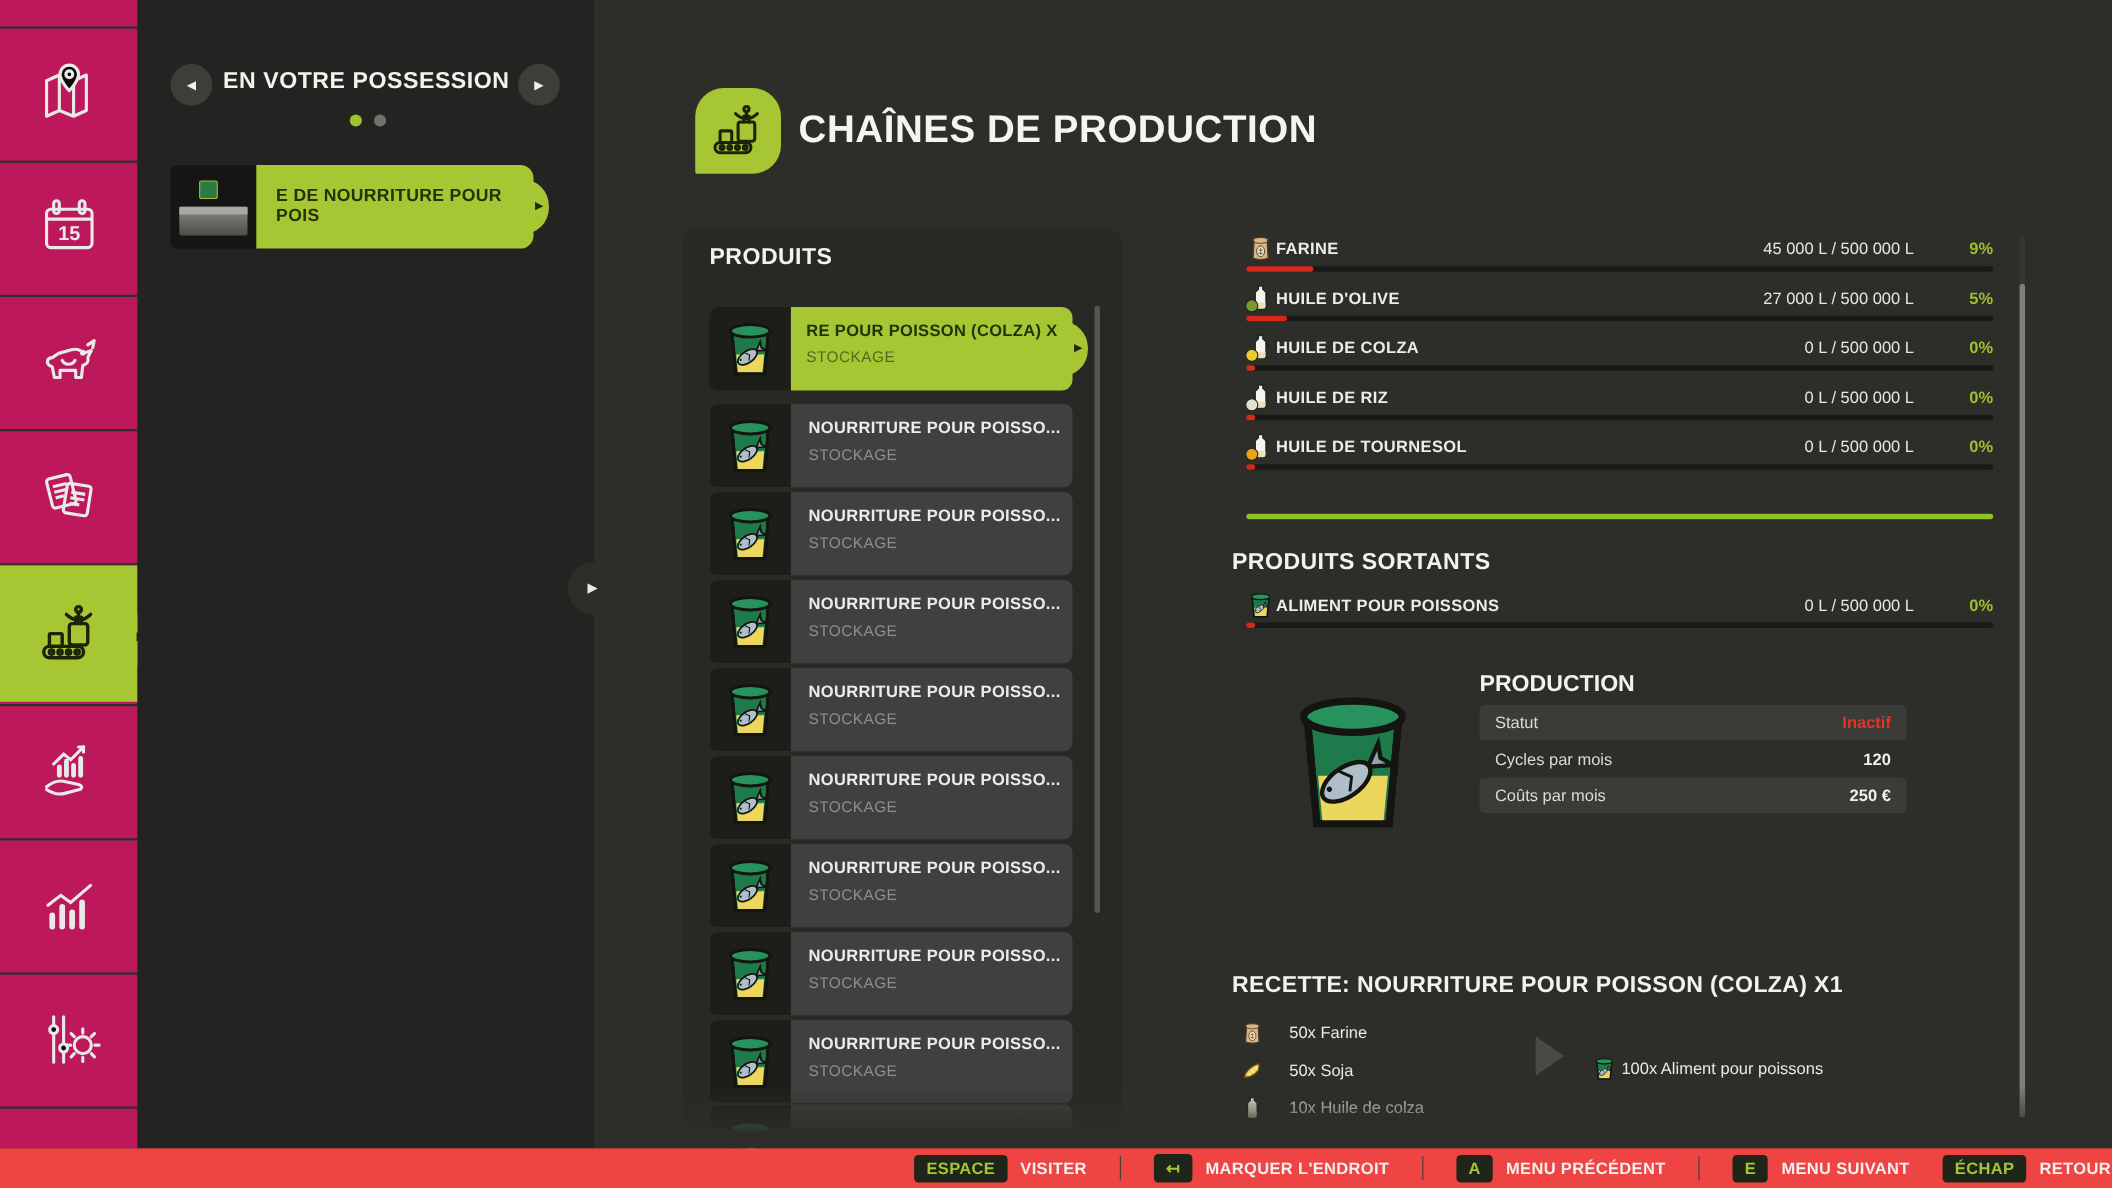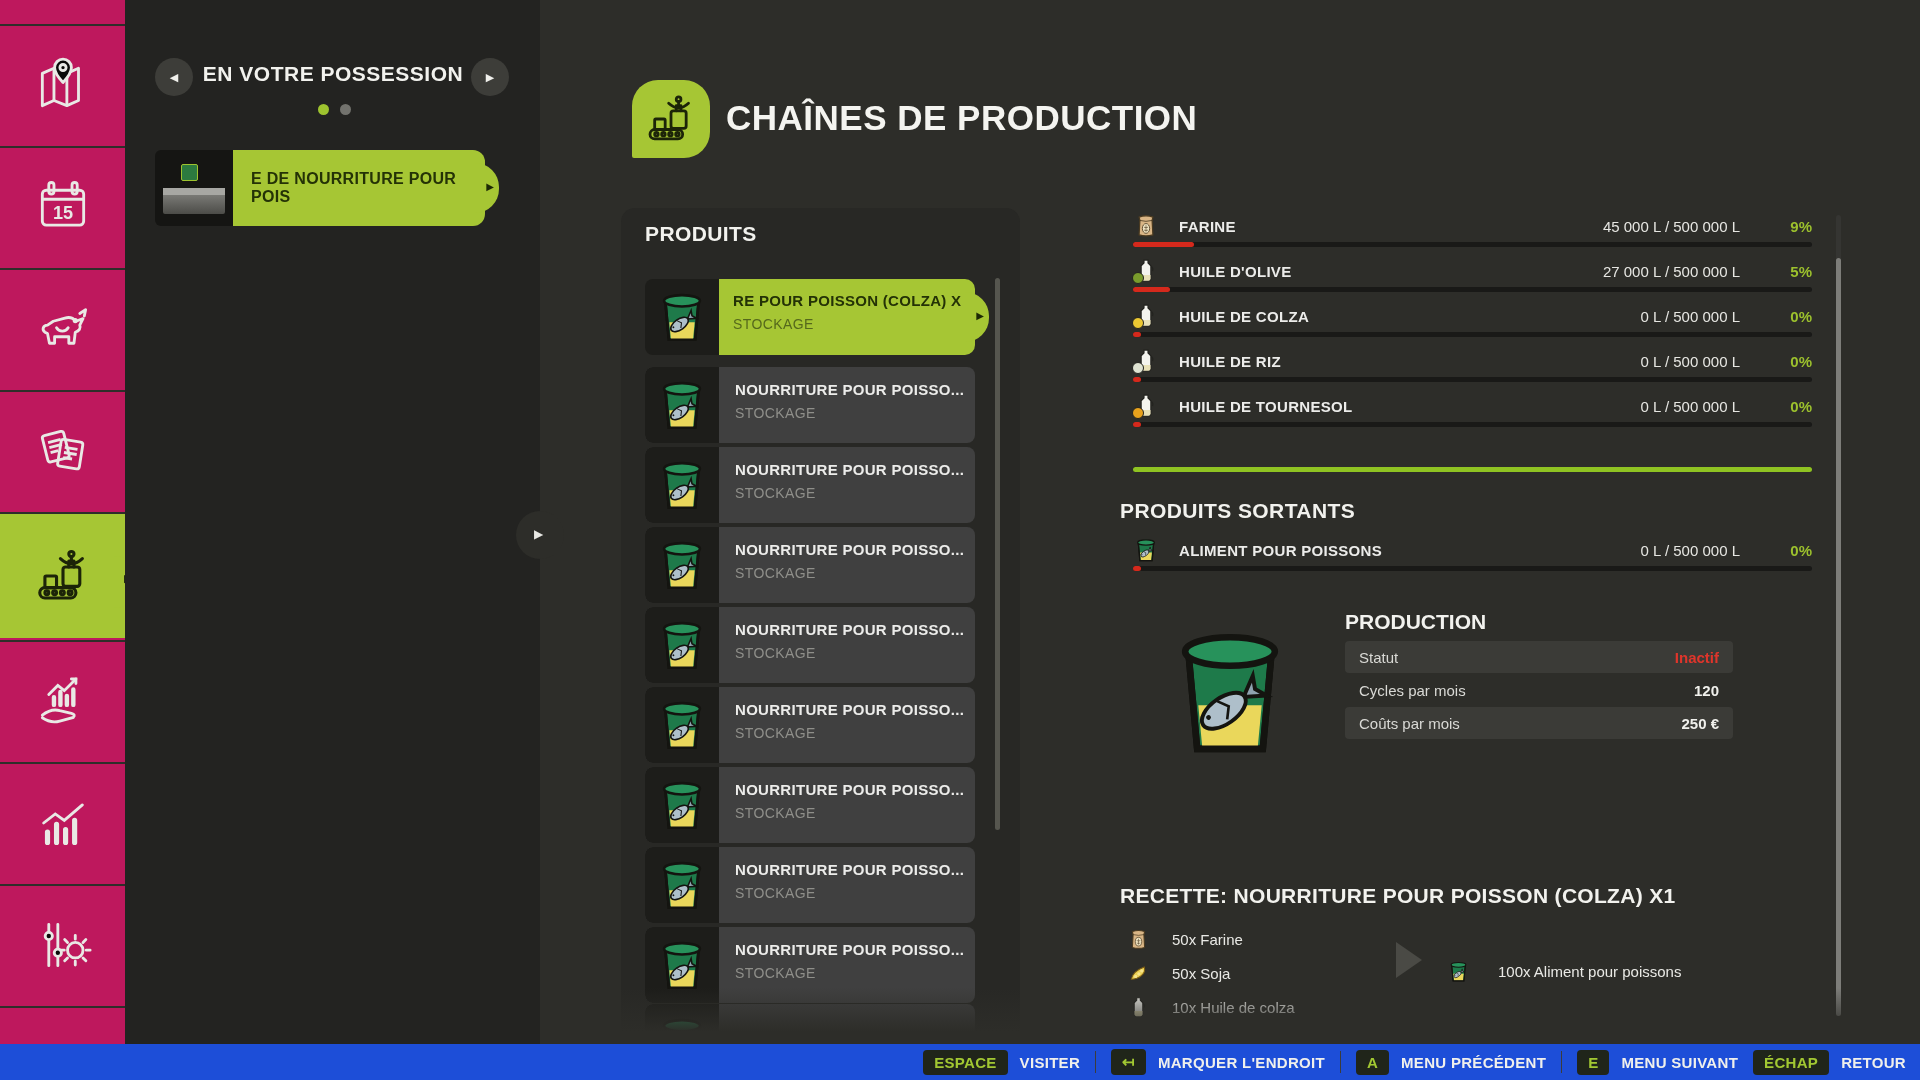--- a/index.html
+++ b/index.html
@@ -58,21 +58,21 @@
   #selGrn .psub{color:#55681c;}
   #prodScroll{left:995px;top:278px;width:5px;height:552px;background:#56564f;border-radius:3px;}
   #prowPartial{top:1004px;height:40px;}
 
   
   .inrow{position:absolute;left:1133px;width:679px;height:26px;display:flex;align-items:center;}
   .inrow .ric{width:26px;height:26px;flex:none;position:relative;}
   .inrow .ric svg{width:26px;height:26px;}
   .acc{position:absolute;left:-1px;bottom:0;width:10px;height:10px;border-radius:50%;border:1px solid #23231f;}
   .acc-olive{background:#7a9c2c}.acc-colza{background:#ecc832}.acc-riz{background:#dfe3d2}.acc-tour{background:#e8a21c}
-  .inname{font-size:15px;font-weight:bold;color:#ececea;margin-left:20px;letter-spacing:.3px;flex:1;}
+  .inname{font-size:15px;font-weight:bold;color:#ececea;margin-left:1px;letter-spacing:.3px;flex:1;}
   .inval{font-size:15px;color:#e6e6e2;text-align:right;width:190px;}
   .inpct{font-size:15px;font-weight:bold;color:#9cc12d;text-align:right;width:72px;}
   .bar{position:absolute;left:1133px;width:679px;height:5px;background:#191917;border-radius:3px;}
   .bar i{display:block;height:5px;border-radius:3px;}
   .sechdr{position:absolute;left:1120px;font-size:21px;font-weight:bold;color:#f2f2ee;letter-spacing:.4px;}
 
   
   #bigBucket{left:1160px;top:606px;width:140px;height:172px;}
   #prodHdr2{left:1345px;top:610px;font-size:21px;font-weight:bold;color:#f2f2ee;}
   .trow{position:absolute;left:1345px;width:388px;height:32px;display:flex;align-items:center;padding:0 14px;box-sizing:border-box;}
@@ -83,29 +83,29 @@
 
   
   #recipeClip{left:1115px;top:880px;width:700px;height:138px;overflow:hidden;}
   #recipeHdr{position:absolute;left:5px;top:4px;font-size:21px;font-weight:bold;color:#f2f2ee;letter-spacing:.3px;}
   .ring{position:absolute;left:12px;width:420px;height:24px;display:flex;align-items:center;}
   .ring svg{width:23px;height:23px;flex:none;}
   .ring span{font-size:15px;color:#e9e9e5;margin-left:22px;}
   #playArrow{position:absolute;left:281px;top:62px;width:0;height:0;border-left:26px solid #4a4a45;border-top:18px solid transparent;border-bottom:18px solid transparent;}
   #outRow{position:absolute;left:332px;top:80px;display:flex;align-items:center;}
   #outRow svg{width:23px;height:23px;}
-  #outRow span{font-size:15px;color:#e9e9e5;margin-left:28px;}
+  #outRow span{font-size:15px;color:#e9e9e5;margin-left:4px;}
 
   #rsTrack{left:1836px;top:215px;width:5px;height:801px;background:#35353怎2;background:#353532;border-radius:3px;}
   #rsThumb{left:1836px;top:258px;width:5px;height:758px;background:#7d7d79;border-radius:3px;}
 
   #fade{left:540px;top:988px;width:1380px;height:56px;background:linear-gradient(to bottom,rgba(45,45,41,0),#2d2d29 78%);pointer-events:none;}
 
   
-  #bottombar{left:0;top:1044px;width:1920px;height:36px;background:#1d4ed8;display:flex;align-items:center;justify-content:flex-end;padding-right:14px;box-sizing:border-box;gap:15px;}
+  #bottombar{left:0;top:1044px;width:1920px;height:36px;background:#ef4444;display:flex;align-items:center;justify-content:flex-end;padding-right:1px;box-sizing:border-box;gap:30px;}
   .hint{display:flex;align-items:center;gap:12px;}
   .key{background:#20251a;color:#a2c832;font-weight:bold;font-size:15px;padding:4px 11px;border-radius:4px;letter-spacing:.3px;}
   .hlab{color:#f0f0ec;font-weight:bold;font-size:15px;letter-spacing:.3px;}
   .hsep{width:1px;height:22px;background:#3c3c3c;}
 </style>
 </head>
 <body>
 
 <svg width="0" height="0" style="position:absolute">
   <defs>

